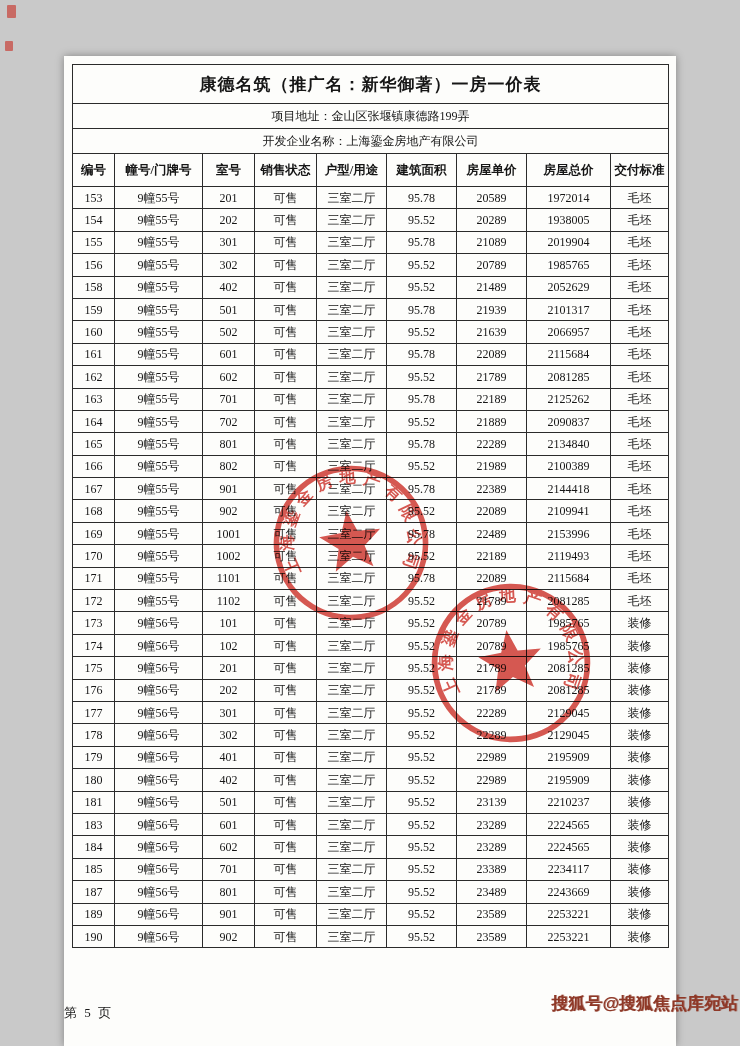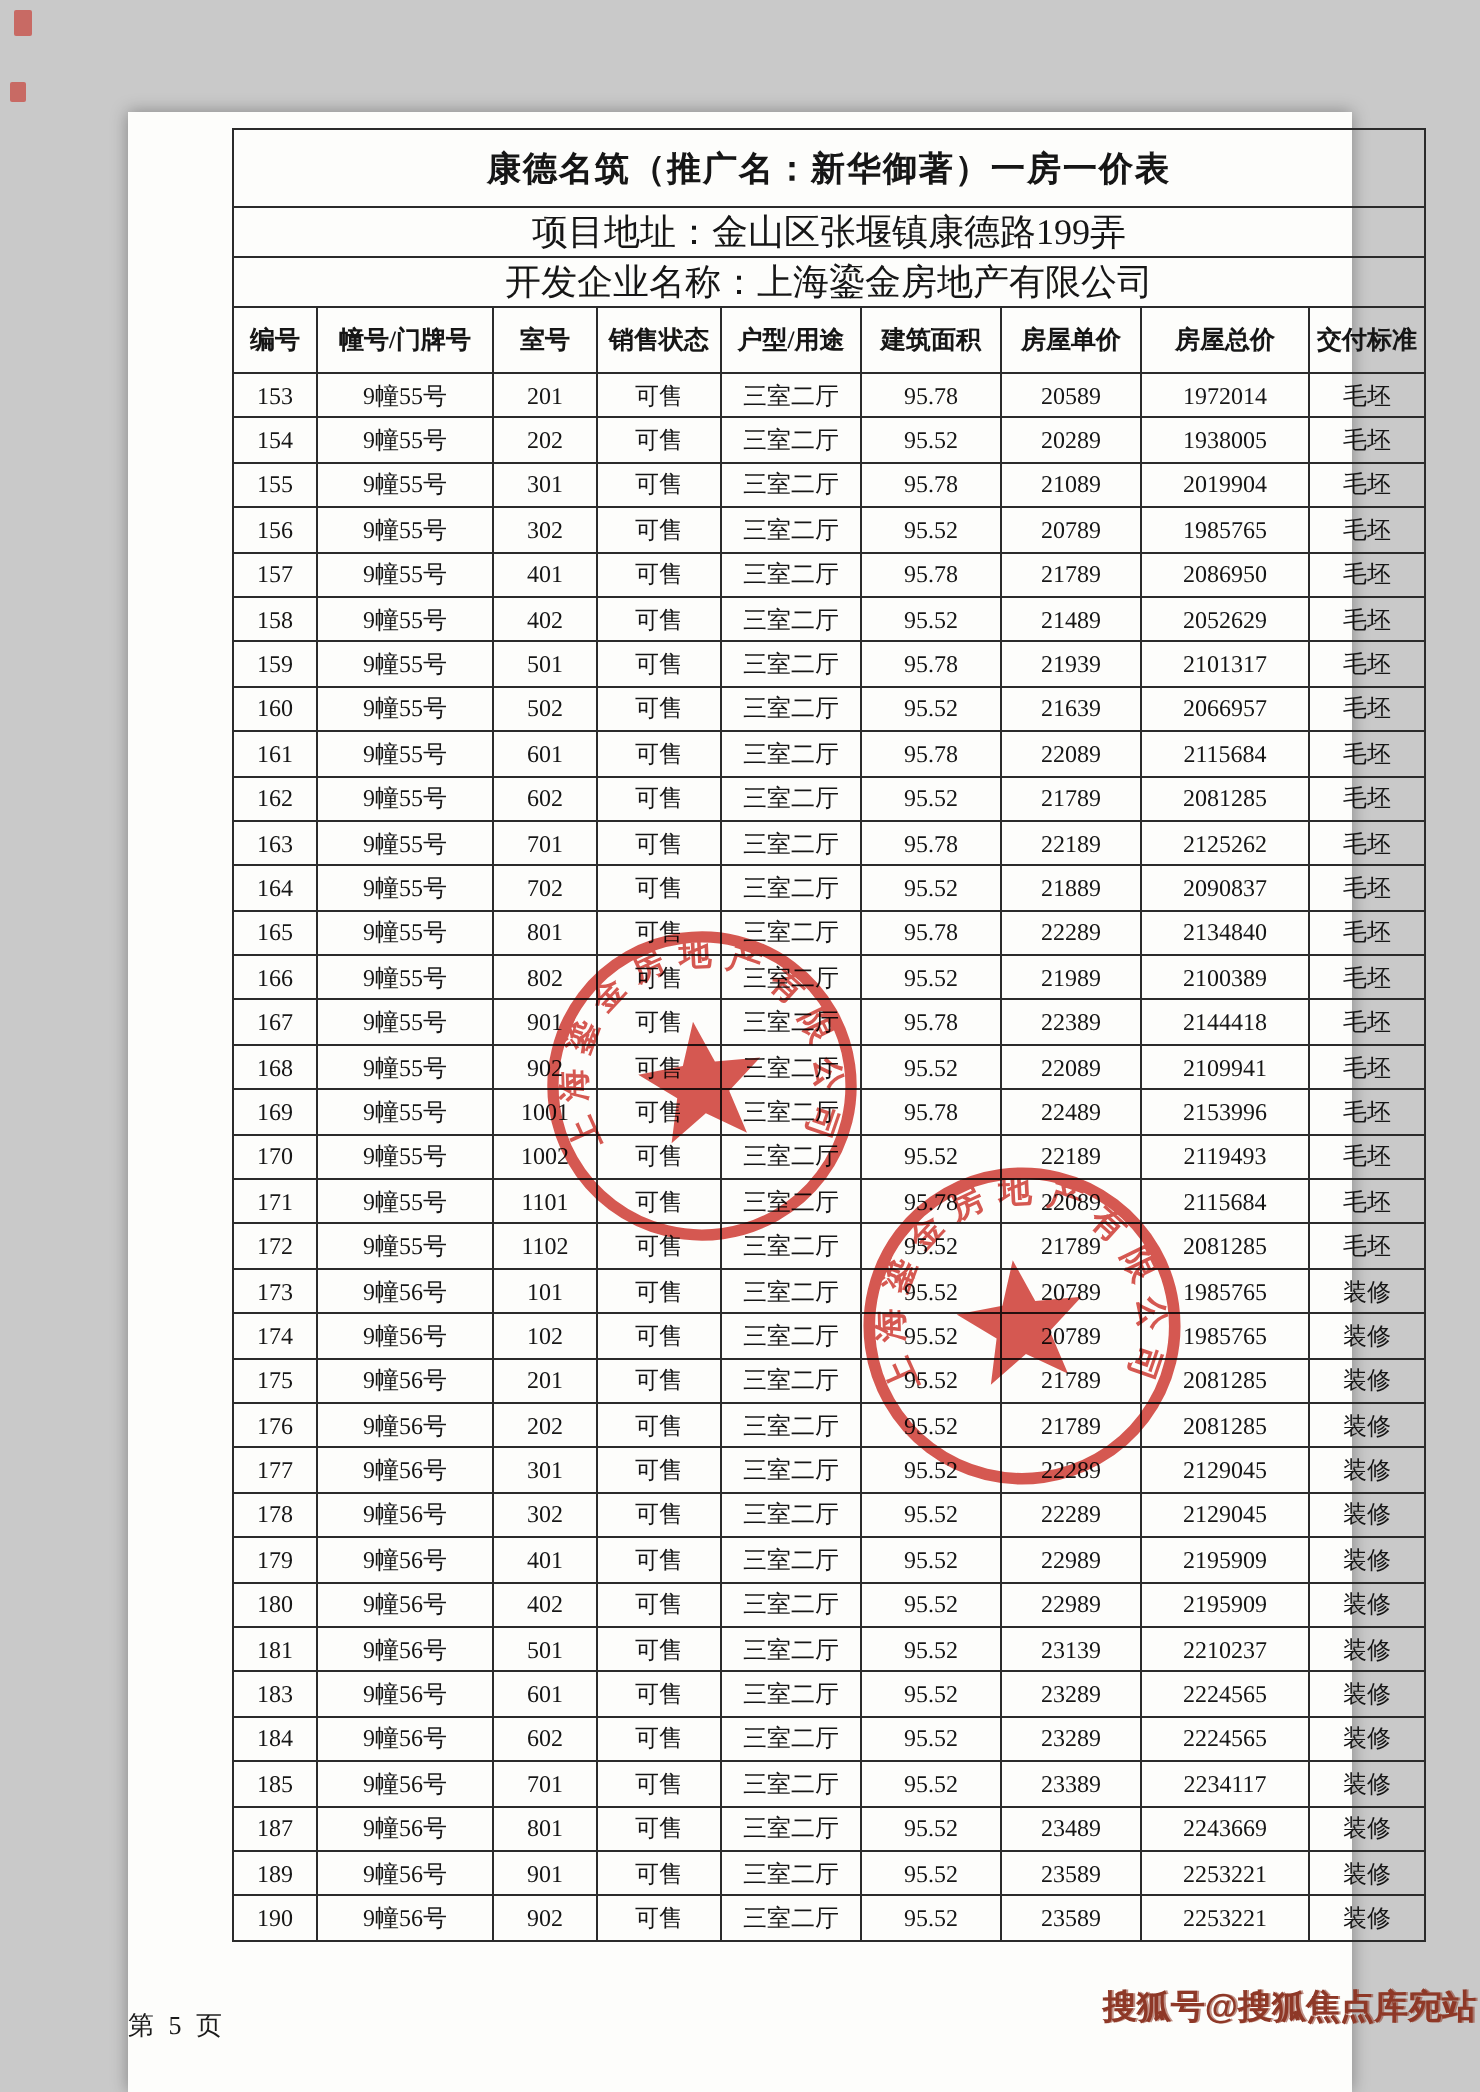--- a/index.html
+++ b/index.html
@@ -7,28 +7,28 @@
     position:relative;width:740px;height:1046px;overflow:hidden;
     background:#c9c9c9;
     font-family:"Liberation Serif","DejaVu Serif",serif;
   }
   .sheet{
     position:absolute;left:64px;top:56px;width:612px;height:990px;
     background:#fdfdfb;box-shadow:0 0 8px rgba(0,0,0,.35);
   }
   table.price{
     position:absolute;left:8px;top:8px;width:596px;
-    border-collapse:collapse;table-layout:fixed;margin-left:44px;
+    border-collapse:collapse;table-layout:fixed;
   }
   table.price th,table.price td{
     border:1px solid #2b2b2b;text-align:center;vertical-align:middle;
     padding:0;color:#161616;overflow:hidden;white-space:nowrap;
   }
   tr.title-row th{height:38px;font-size:17px;font-weight:bold;letter-spacing:1px;}
-  tr.info-row th{height:24px;font-size:18px;font-weight:normal;}
+  tr.info-row th{height:24px;font-size:12px;font-weight:normal;}
   tr.col-header-row th{height:32px;font-size:12.5px;font-weight:bold;}
   tbody.body-rows td{height:21.4px;font-size:12px;line-height:1;}
   col.c0{width:42px} col.c1{width:88px} col.c2{width:52px}
   col.c3{width:62px} col.c4{width:70px} col.c5{width:70px}
   col.c6{width:70px} col.c7{width:84px} col.c8{width:58px}
   .page-footer{
     position:absolute;left:0;width:100%;top:948px;
     font-size:13px;color:#1b1b1b;letter-spacing:2px;
   }
   .seal{
@@ -132,31 +132,20 @@
             <td>9幢55号</td>
             <td>302</td>
             <td>可售</td>
             <td>三室二厅</td>
             <td>95.52</td>
             <td>20789</td>
             <td>1985765</td>
             <td>毛坯</td>
           </tr>
           <tr>
-            <td>157</td>
-            <td>9幢55号</td>
-            <td>401</td>
-            <td>可售</td>
-            <td>三室二厅</td>
-            <td>95.78</td>
-            <td>21789</td>
-            <td>2086950</td>
-            <td>毛坯</td>
-          </tr>
-          <tr>
             <td>158</td>
             <td>9幢55号</td>
             <td>402</td>
             <td>可售</td>
             <td>三室二厅</td>
             <td>95.52</td>
             <td>21489</td>
             <td>2052629</td>
             <td>毛坯</td>
           </tr>

